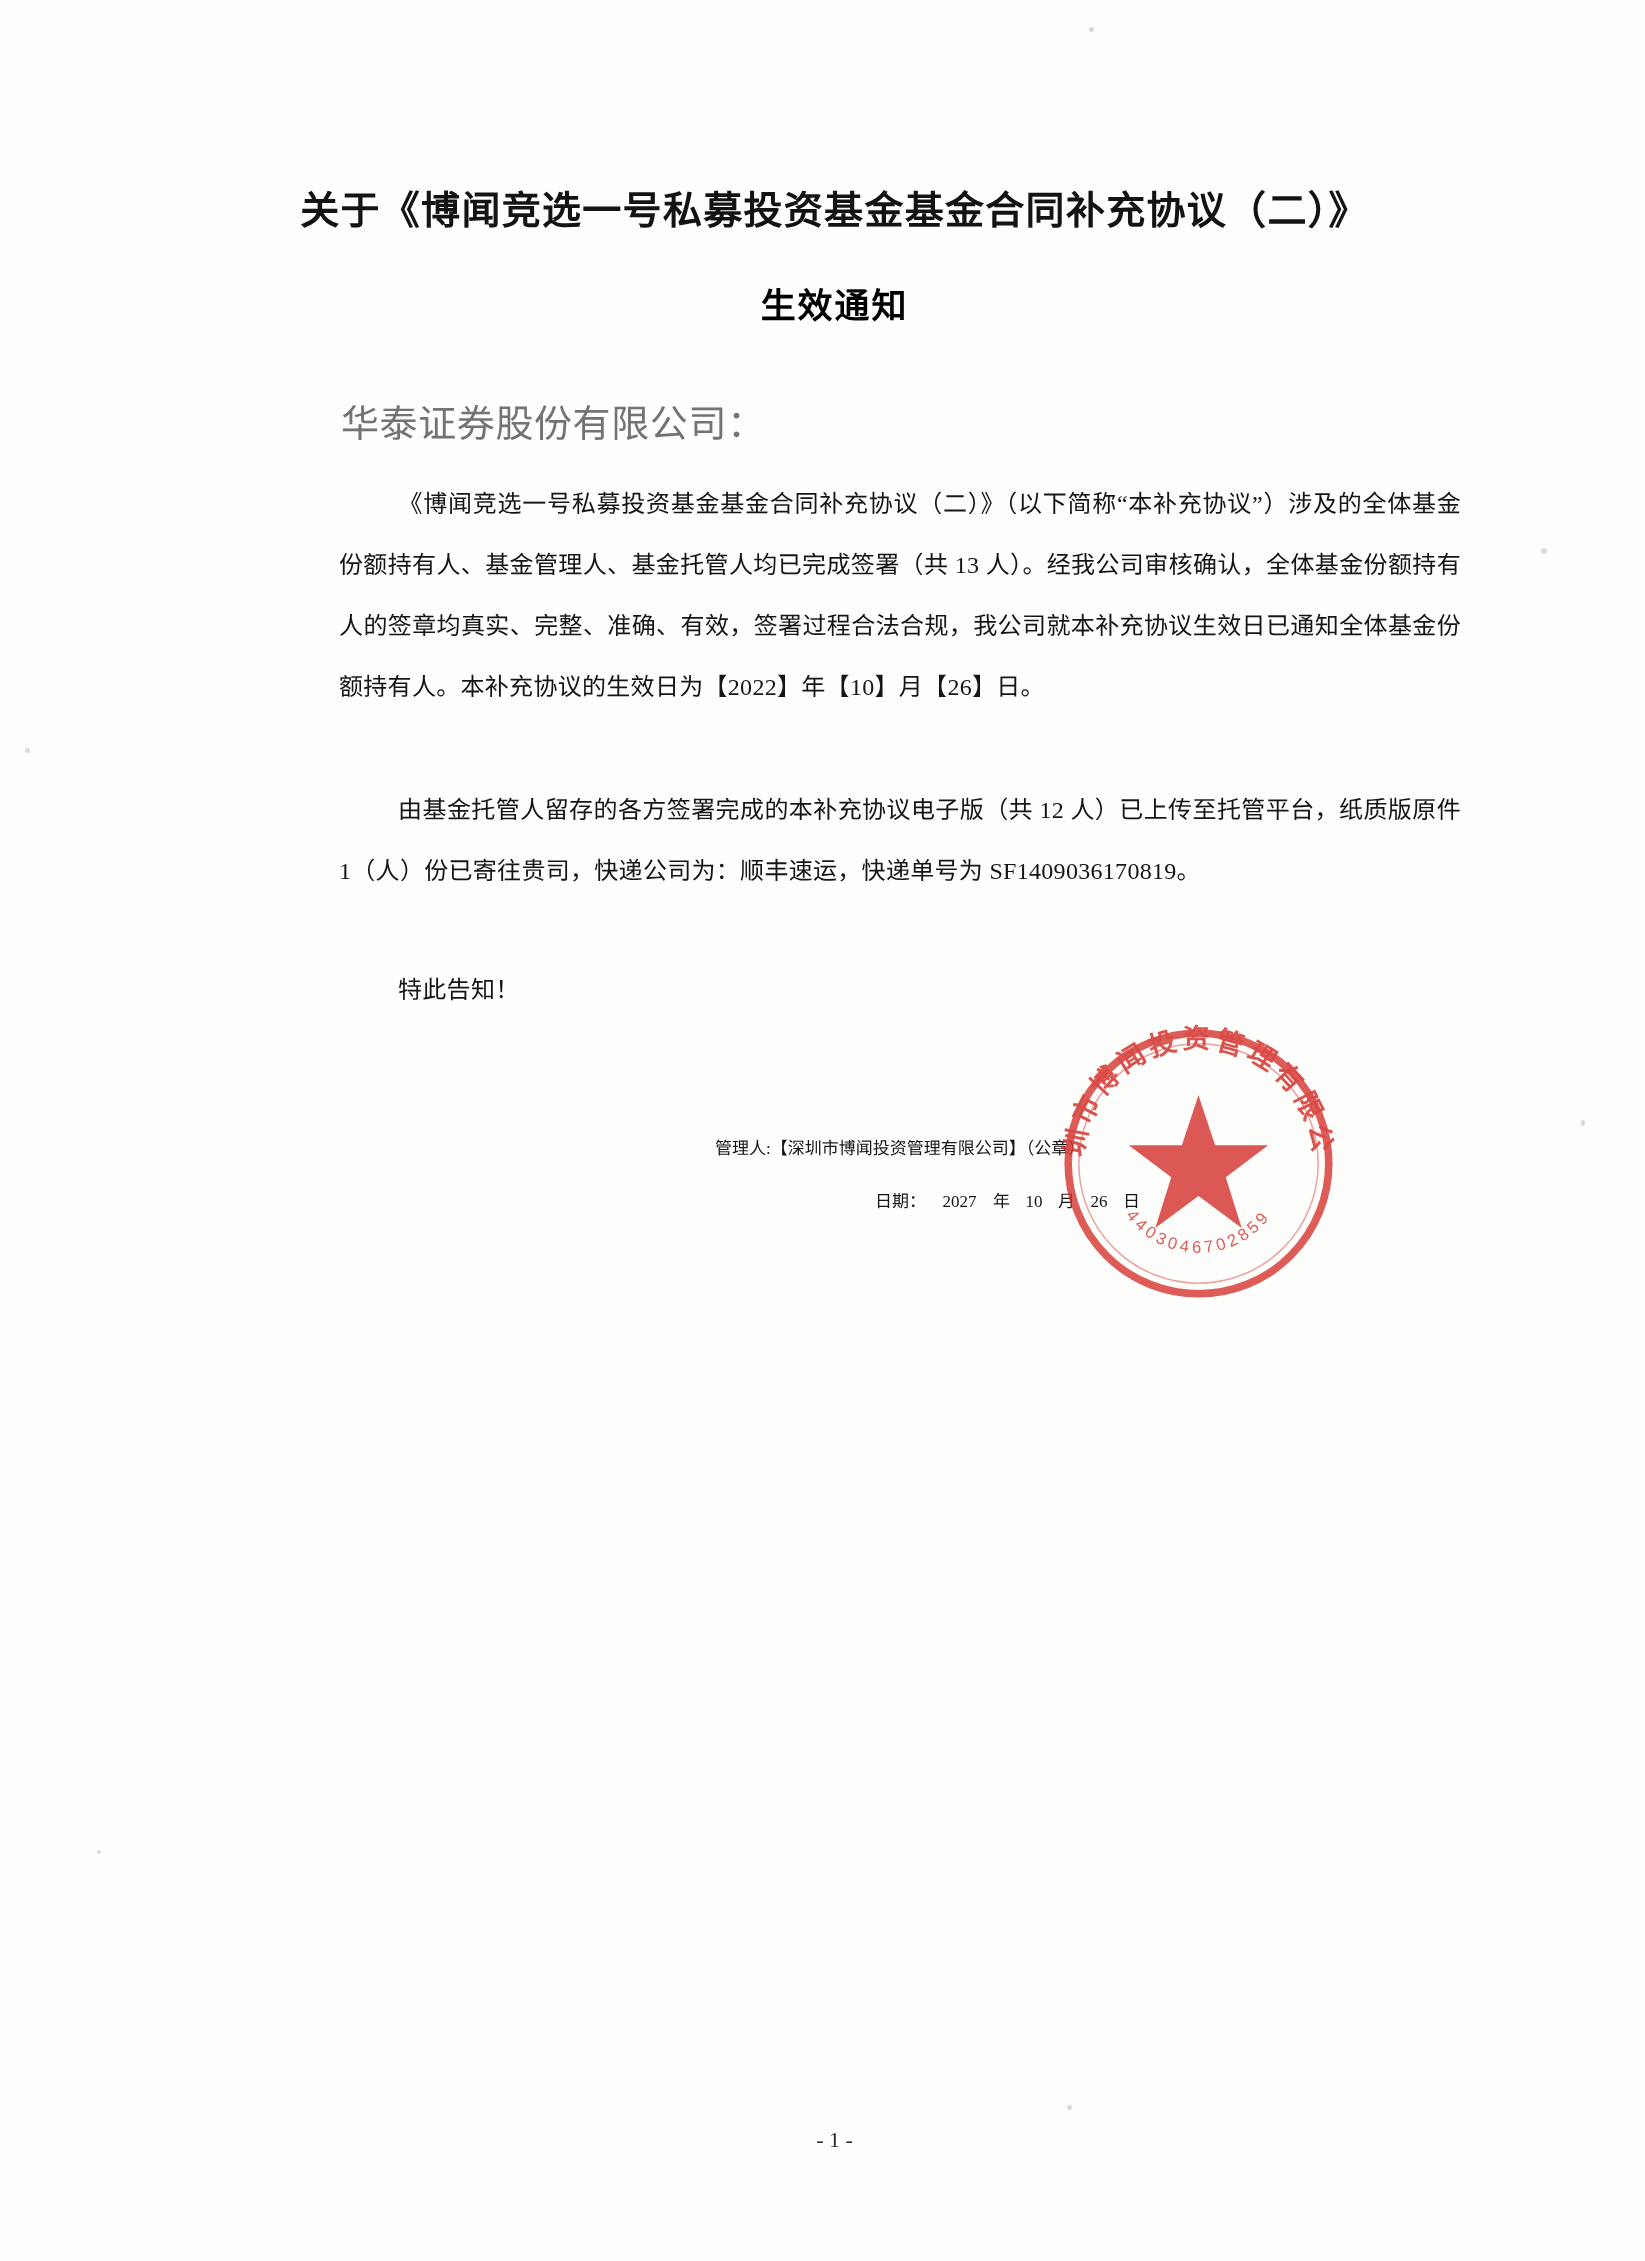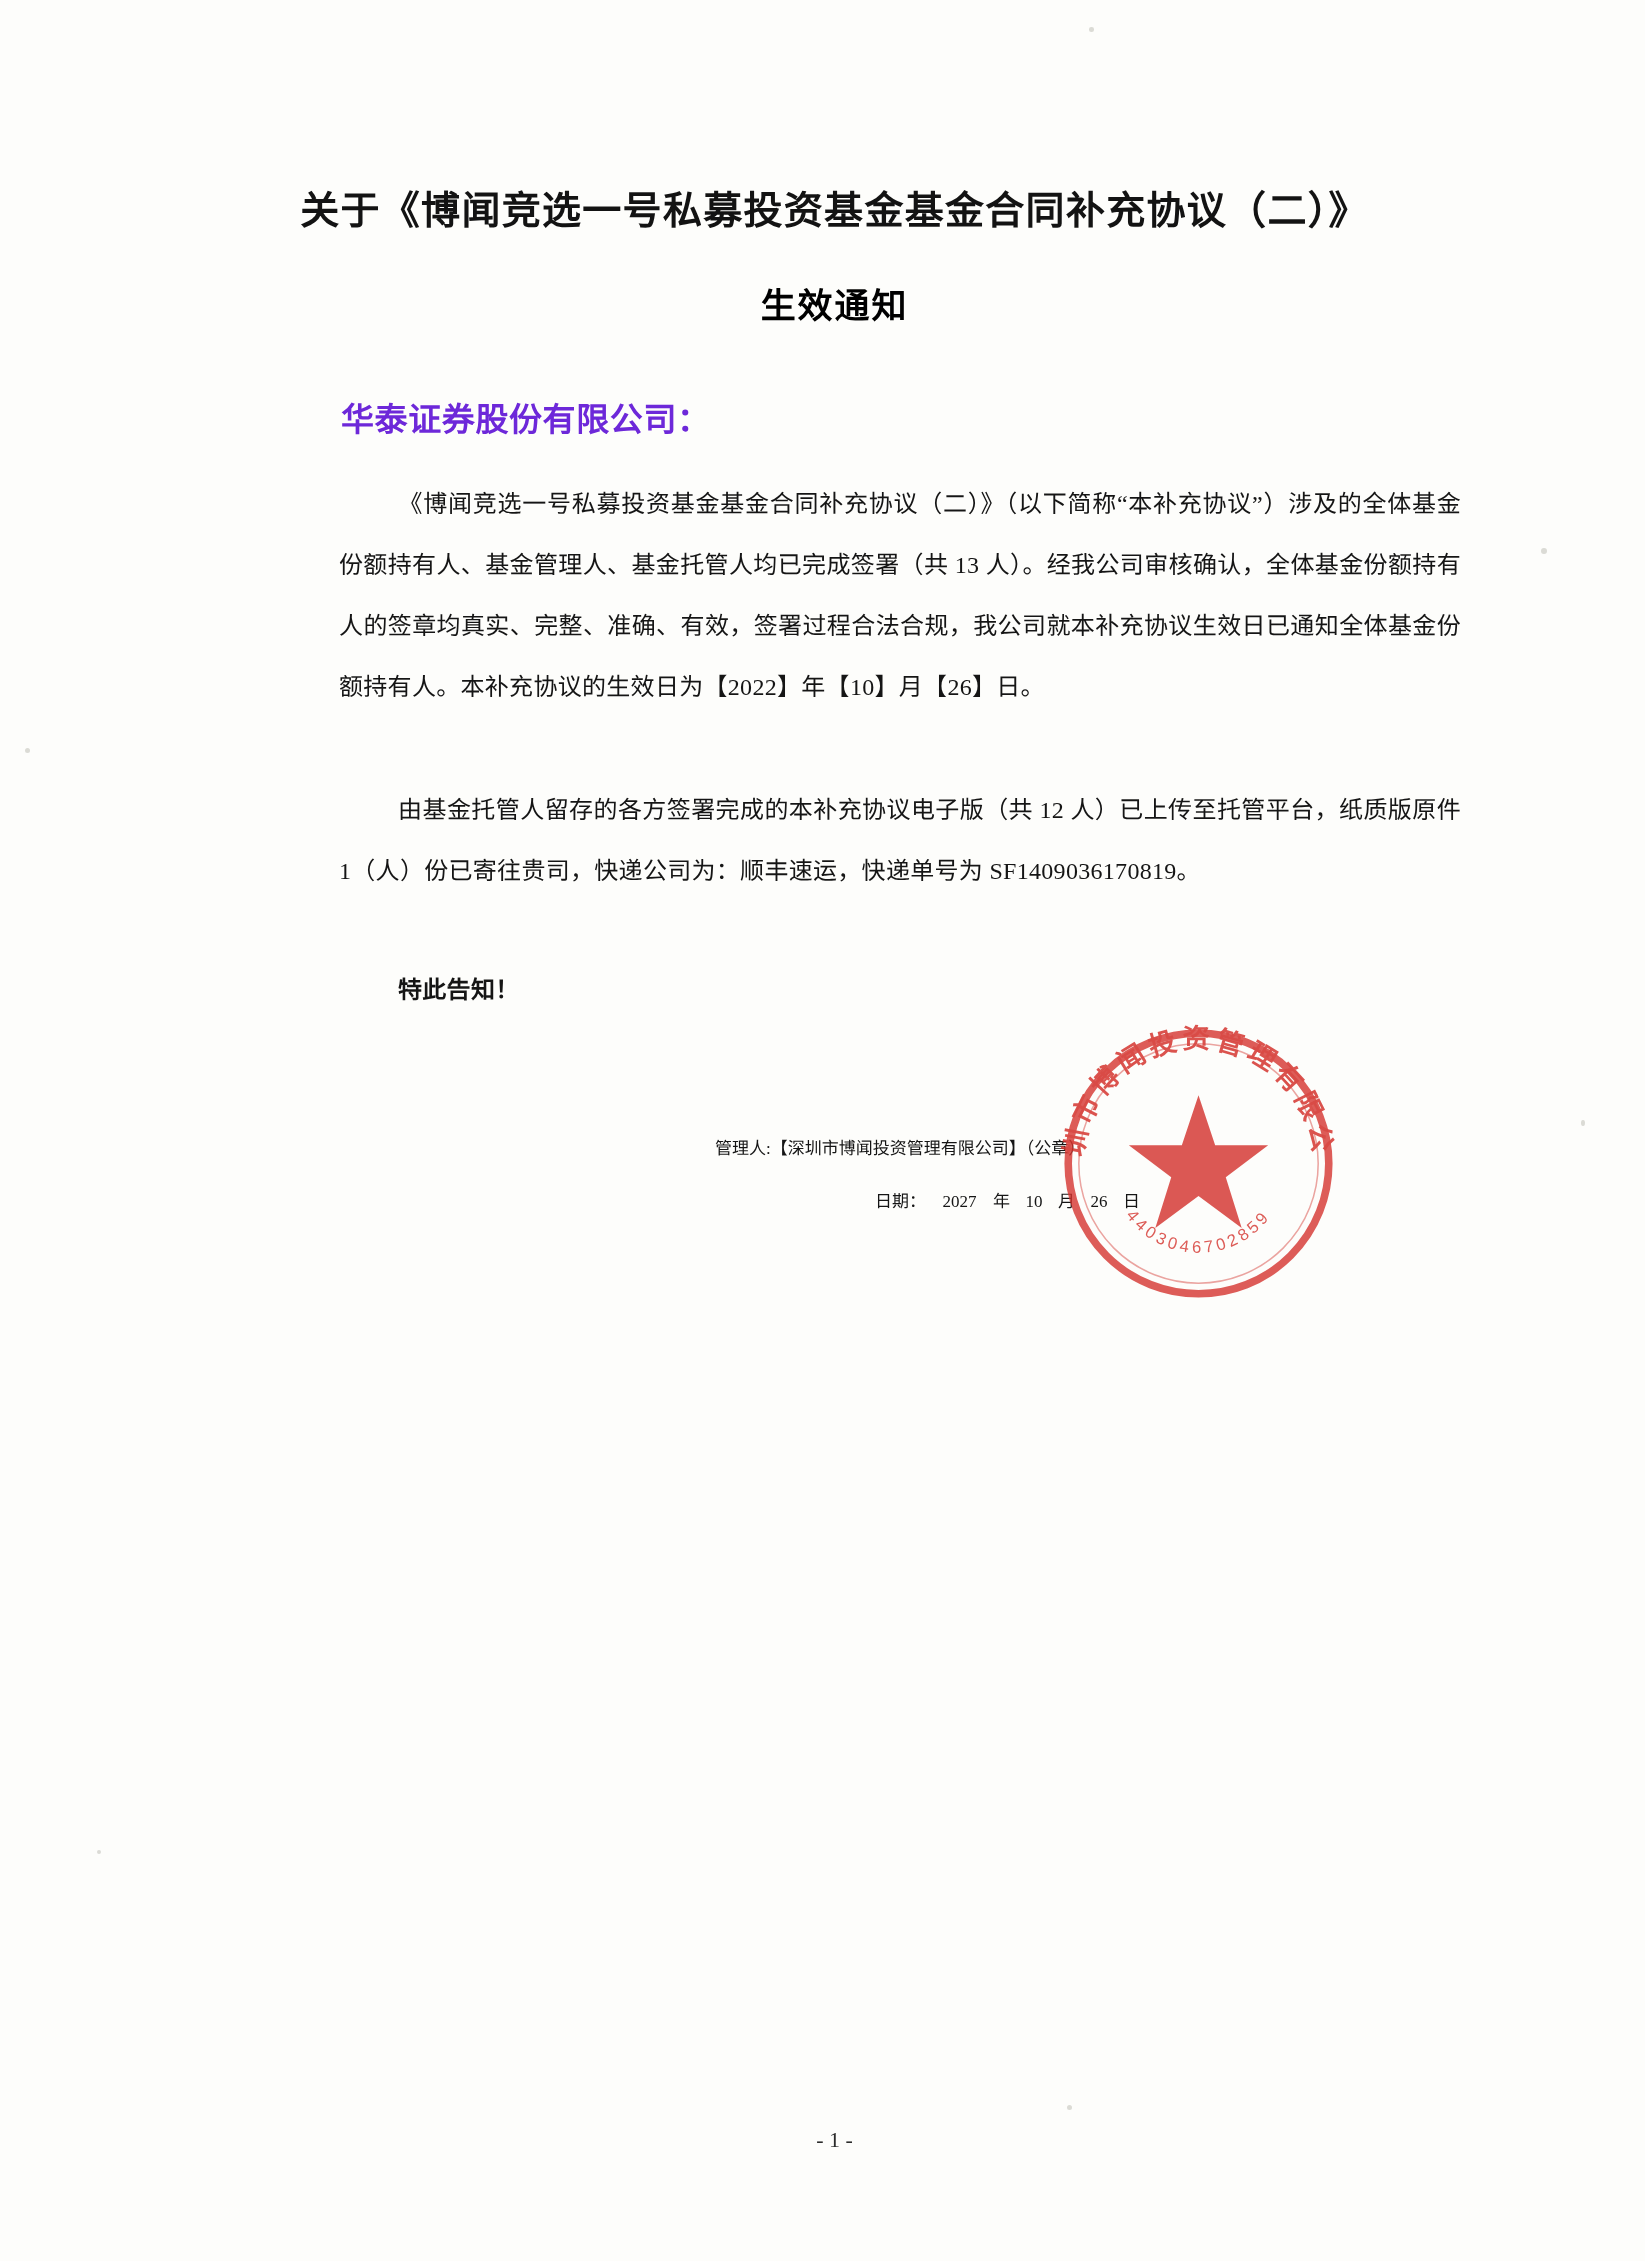--- a/index.html
+++ b/index.html
@@ -61,40 +61,40 @@
     font-size: 35px;
     font-weight: bold;
     letter-spacing: 1.9px;
     color: #000000;
   }
 
   .addressee {
     position: absolute;
     left: 329px;
     top: 393px;
-    font-size: 33px;
-    font-weight: bold;
+    font-size: 38px;
+    font-weight: normal;
     letter-spacing: 0.6px;
-    color: #6d28d9;
+    color: #737373;
   }
 
   .body-block {
     position: absolute;
     left: 327px;
     width: 1122px;
     font-size: 24px;
     line-height: 61px;
     text-align: justify;
     color: #151515;
     letter-spacing: 0.3px;
   }
 
   .para-1 { top: 474px; }
   .para-2 { top: 780px; }
-  .para-3 { top: 960px; font-weight: bold; }
+  .para-3 { top: 960px; }
 
   .indent { display: inline-block; width: 59px; }
 
   .sig-block {
     position: absolute;
     left: 703px;
     top: 1122px;
     width: 722px;
     font-size: 17px;
     line-height: 53px;

